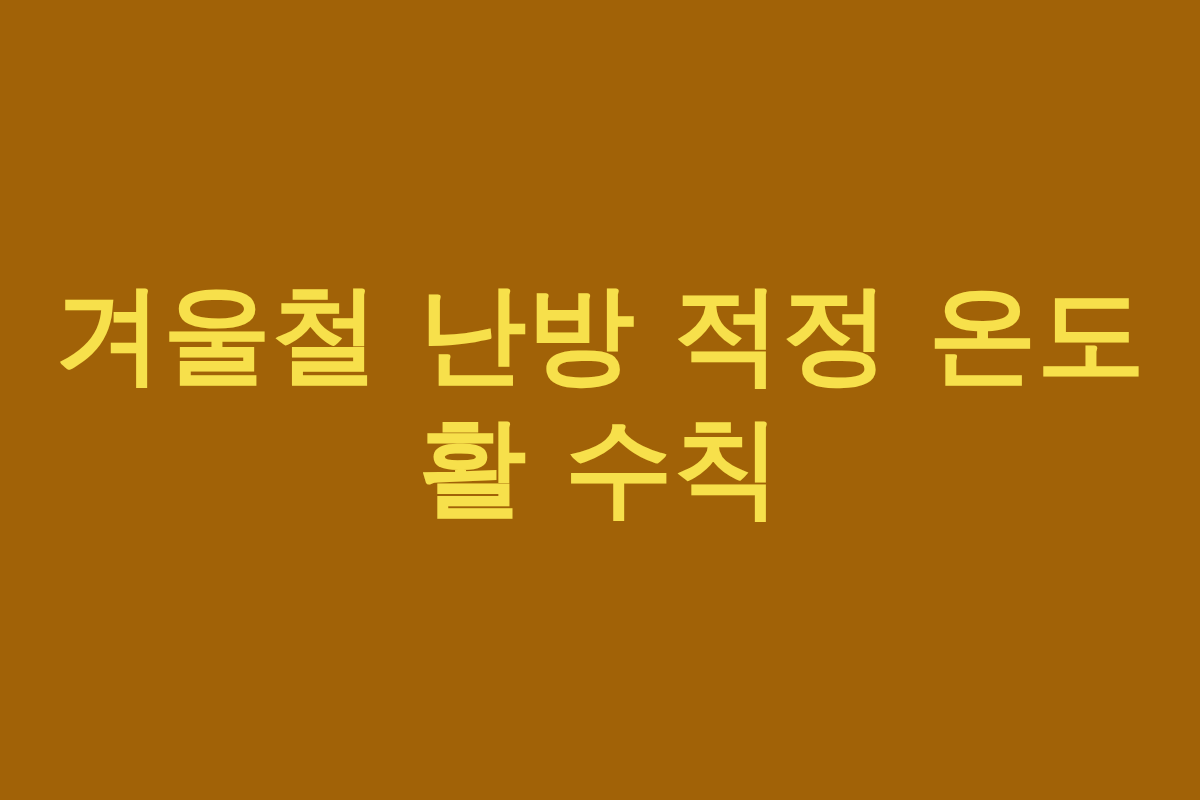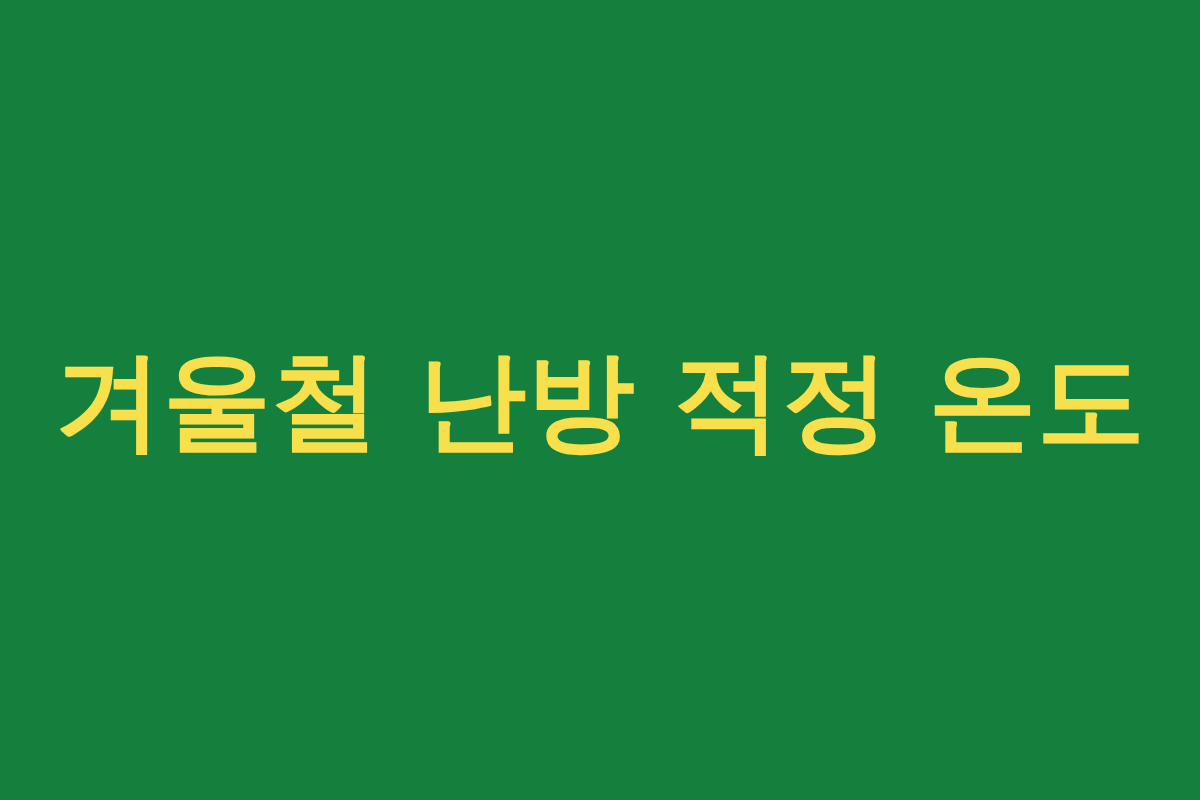--- a/index.html
+++ b/index.html
@@ -47,17 +47,18 @@
   }
 
   
   #headline .line-3 {
     white-space: nowrap;
   }
 </style>
 </head>
 <body style="background: rgb(14, 107, 94);">
 
-<div id="card" style="background: #15803d;">
+<div id="card" style="background: #a16207;">
   <h1 id="headline" style="color: rgb(247, 224, 75);">
     <span class="line line-1">겨울철 난방 적정 온도</span>
+    <span class="line line-3">활 수칙</span>
   </h1>
 </div>
 
 </body></html>

